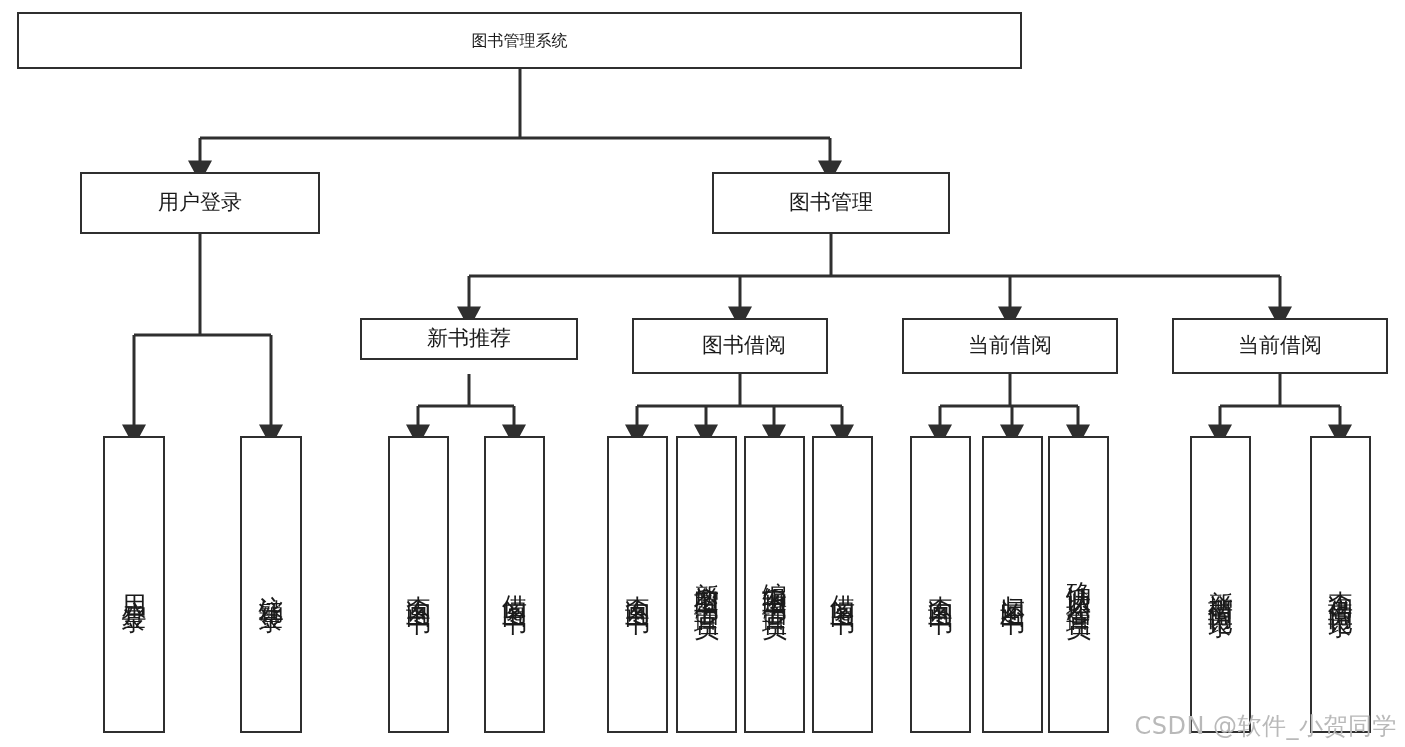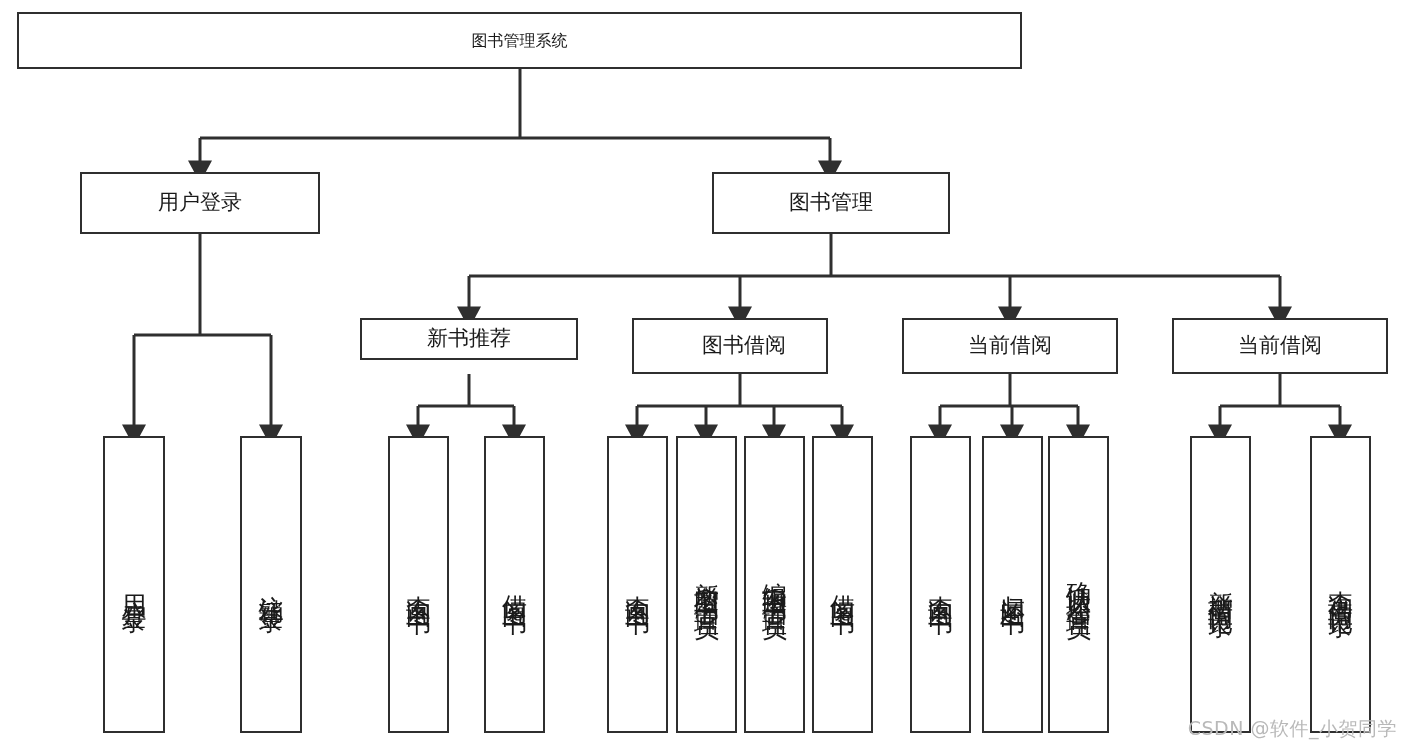--- a/index.html
+++ b/index.html
@@ -50,21 +50,21 @@
     writing-mode: vertical-rl;
     text-orientation: upright;
     letter-spacing: 5px;
     font-size: 25px;
     line-height: 1;
   }
   .watermark {
     position: absolute;
     right: 8px;
     bottom: 5px;
-    font-size: 19px;
+    font-size: 24px;
     color: #b9b9b9;
     letter-spacing: 0.5px;
     z-index: 3;
     white-space: nowrap;
   }
 </style>
 </head>
 <body>
 
 <div id="canvas">

